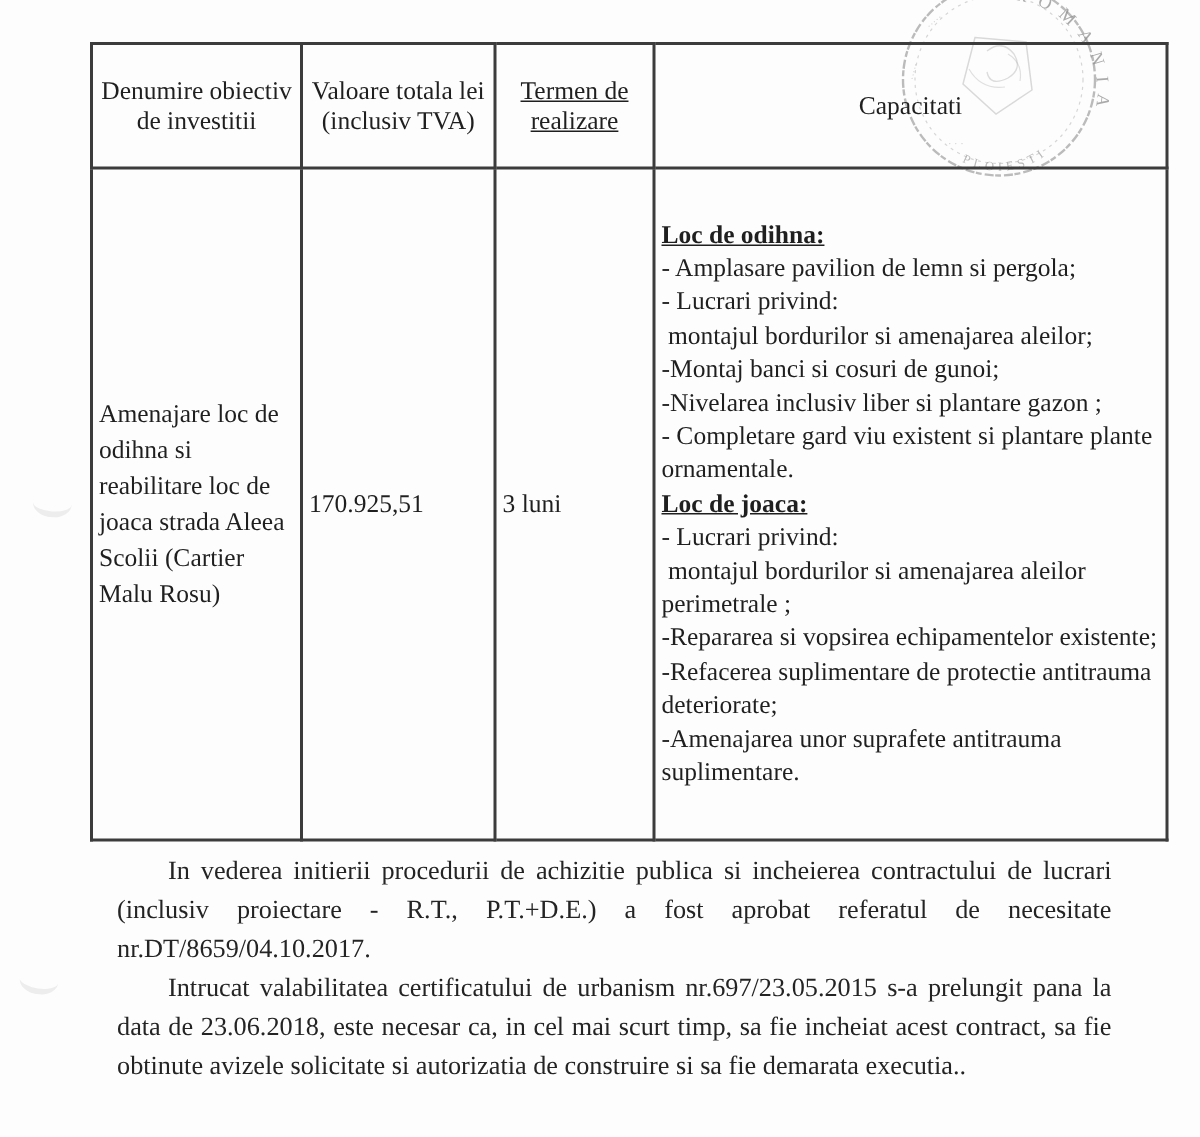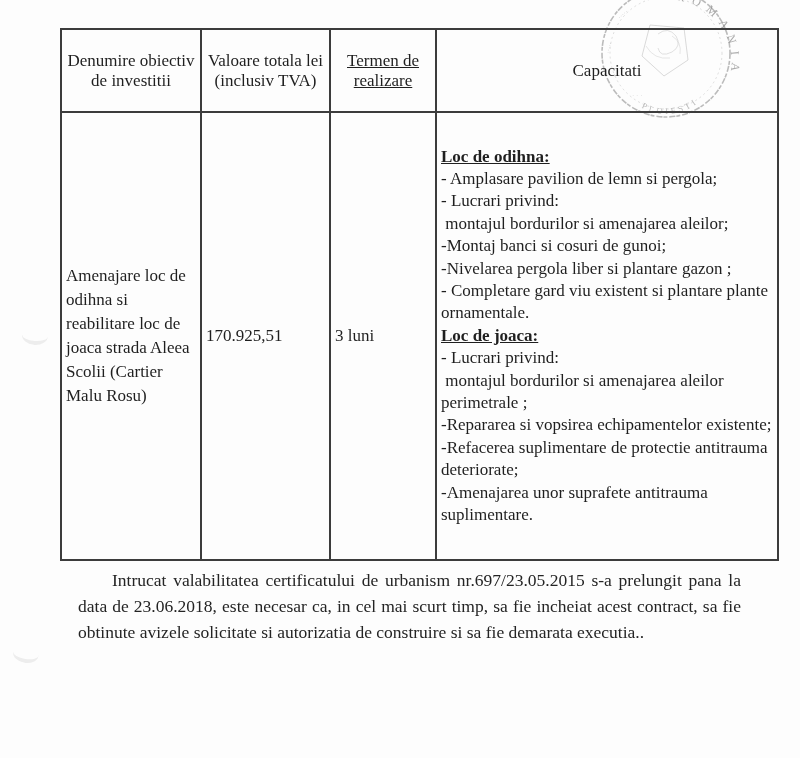--- a/index.html
+++ b/index.html
@@ -150,33 +150,34 @@
     <tr class="body-row">
       <td class="cell-denumire">Amenajare loc de odihna si reabilitare loc de joaca strada Aleea Scolii (Cartier Malu Rosu)</td>
       <td class="cell-valoare">170.925,51</td>
       <td class="cell-termen">3 luni</td>
       <td class="cell-capacitati">
         <div class="cap-line cap-title">Loc de odihna:</div>
         <div class="cap-line">- Amplasare pavilion de lemn si pergola;</div>
         <div class="cap-line">- Lucrari privind:</div>
         <div class="cap-line"> montajul bordurilor si amenajarea aleilor;</div>
         <div class="cap-line">-Montaj banci si cosuri de gunoi;</div>
-        <div class="cap-line">-Nivelarea pergola liber si plantare gazon ;</div>
+        <div class="cap-line">-Nivelarea inclusiv liber si plantare gazon ;</div>
         <div class="cap-line">- Completare gard viu existent si plantare plante ornamentale.</div>
         <div class="cap-line cap-title">Loc de joaca:</div>
         <div class="cap-line">- Lucrari privind:</div>
         <div class="cap-line"> montajul bordurilor si amenajarea aleilor perimetrale ;</div>
         <div class="cap-line">-Repararea si vopsirea echipamentelor existente;</div>
         <div class="cap-line">-Refacerea suplimentare de protectie antitrauma deteriorate;</div>
         <div class="cap-line">-Amenajarea unor suprafete antitrauma suplimentare.</div>
       </td>
     </tr>
   </tbody>
     </table>
 
   <div class="paras">
+    <p>In vederea initierii procedurii de achizitie publica si incheierea contractului de lucrari (inclusiv proiectare - R.T., P.T.+D.E.) a fost aprobat referatul de necesitate nr.DT/8659/04.10.2017.</p>
     <p>Intrucat valabilitatea certificatului de urbanism nr.697/23.05.2015 s-a prelungit pana la data de 23.06.2018, este necesar ca, in cel mai scurt timp, sa fie incheiat acest contract, sa fie obtinute avizele solicitate si autorizatia de construire si sa fie demarata executia..</p>
   </div>
 
   <div class="crescent m1"></div>
   <div class="crescent m2"></div>
 
 </div>
 
 </body></html>

